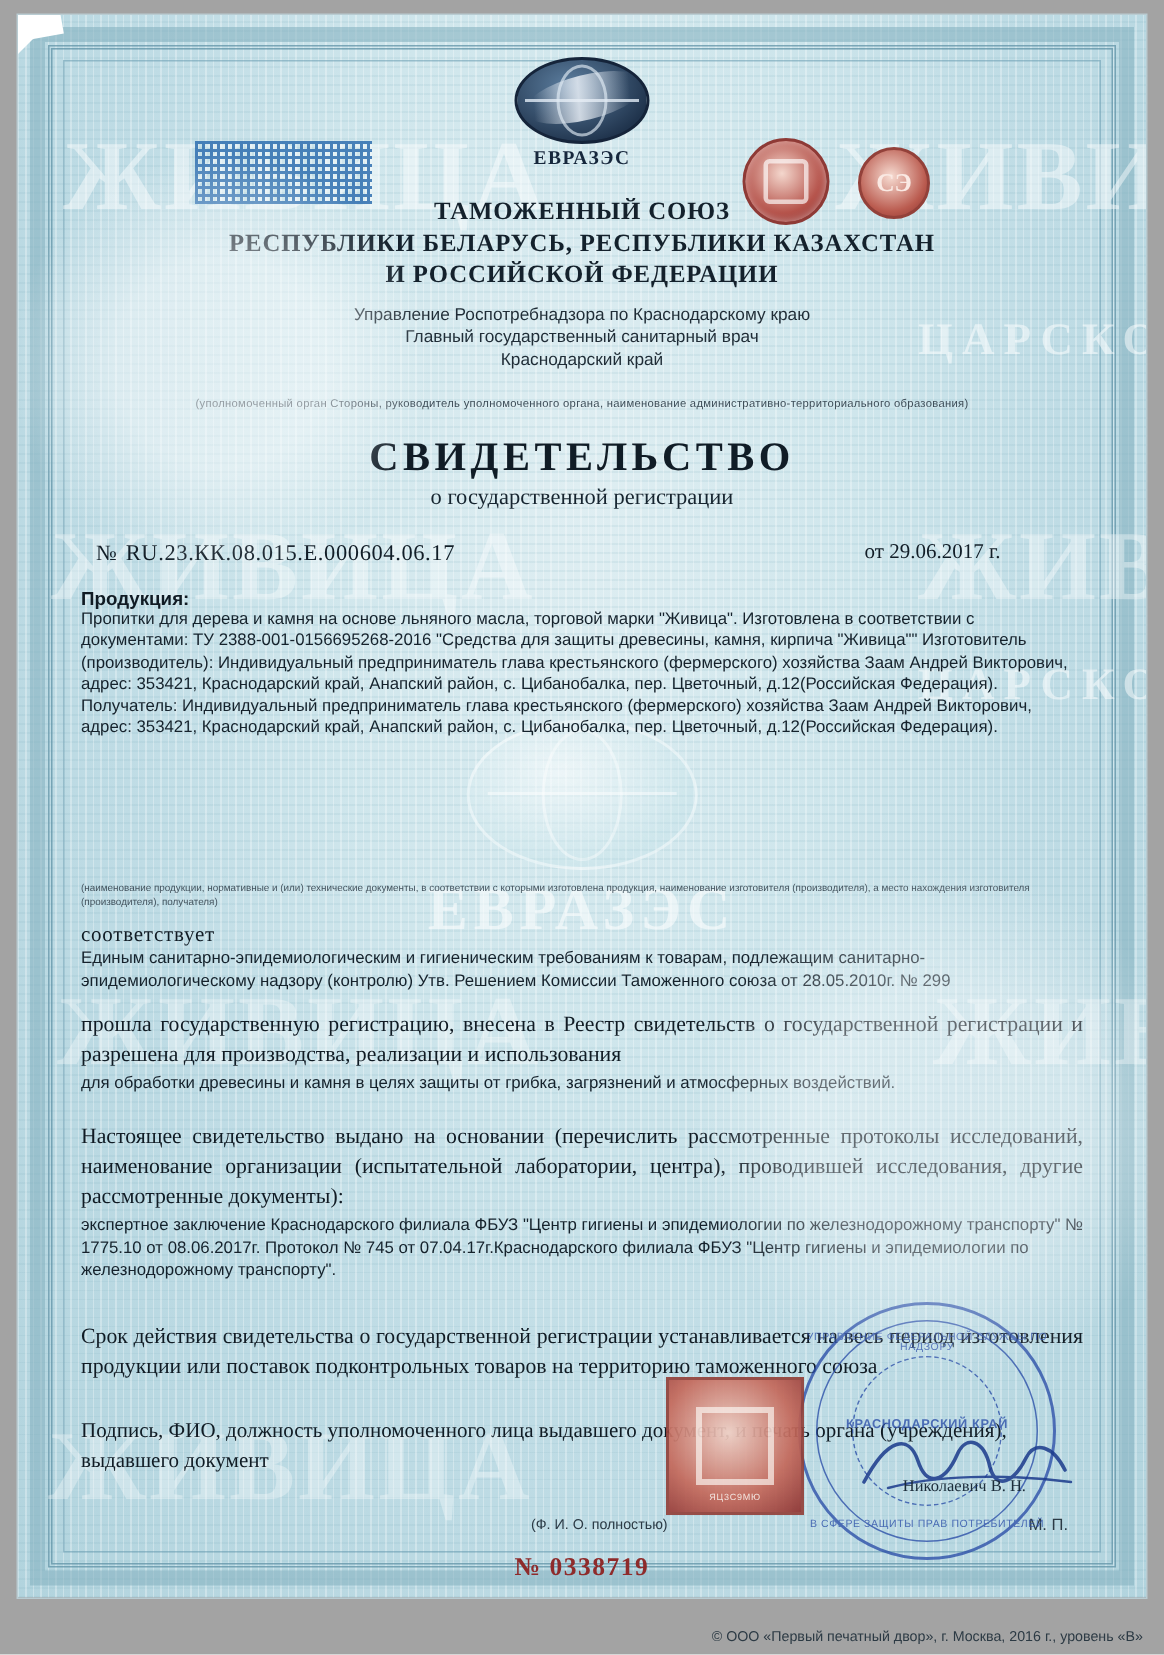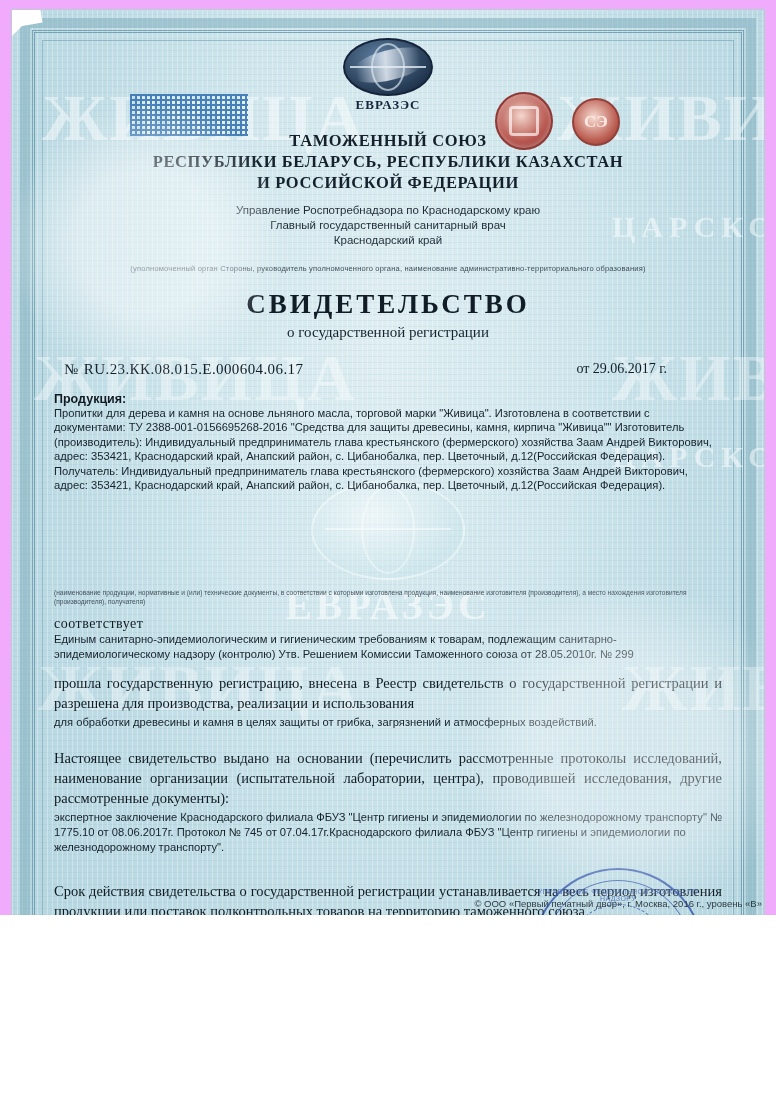--- a/index.html
+++ b/index.html
@@ -6,23 +6,23 @@
     margin: 0;
     padding: 0;
     background: #ffffff;
   }
   body {
     font-family: "Liberation Sans", sans-serif;
   }
   .page {
     position: relative;
     width: 776px;
-    height: 915px;
+    height: 1103px;
     overflow: hidden;
-    background: #f0abfc;
+    background: #a3a3a3;
   }
 
   
   .certificate {
     position: absolute;
     left: 12px;
     top: 10px;
     width: 752px;
     height: 1055px;
     background:

